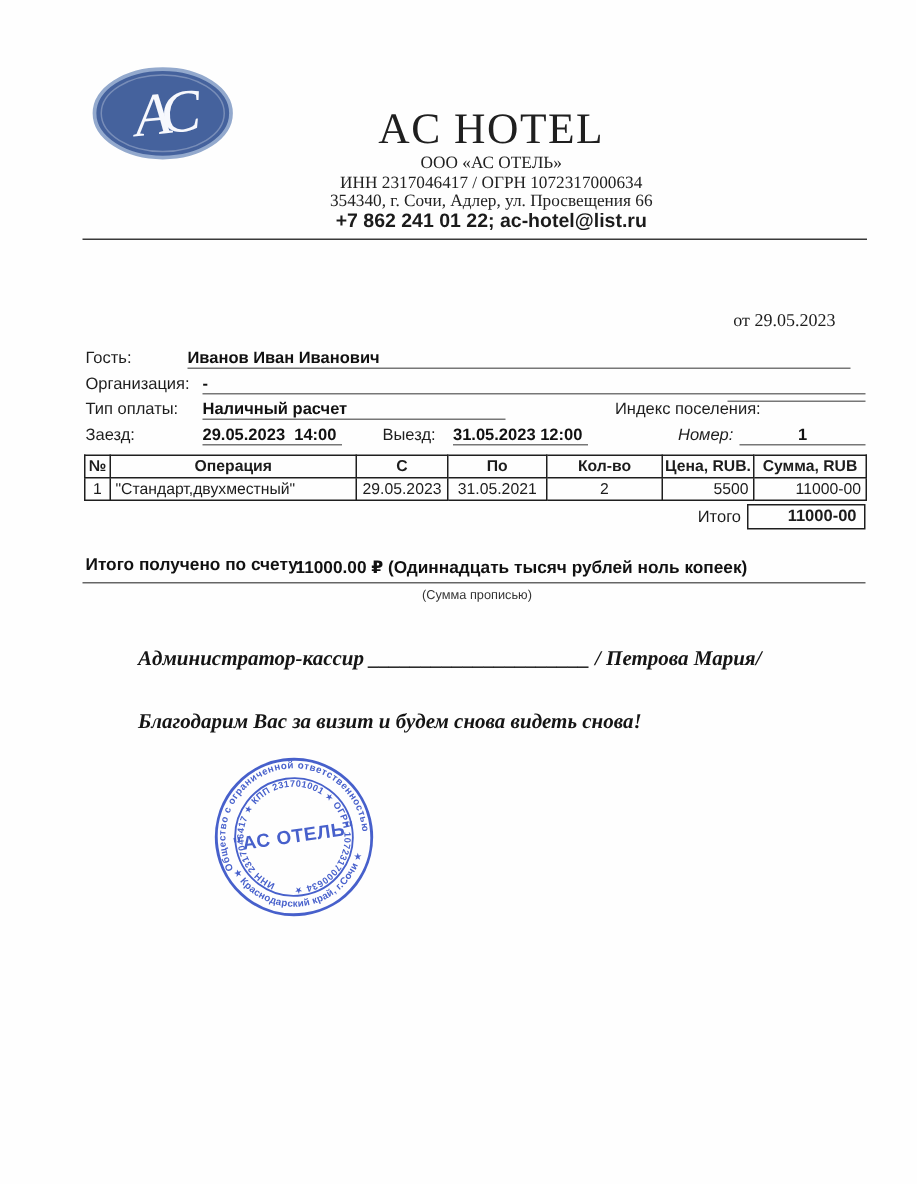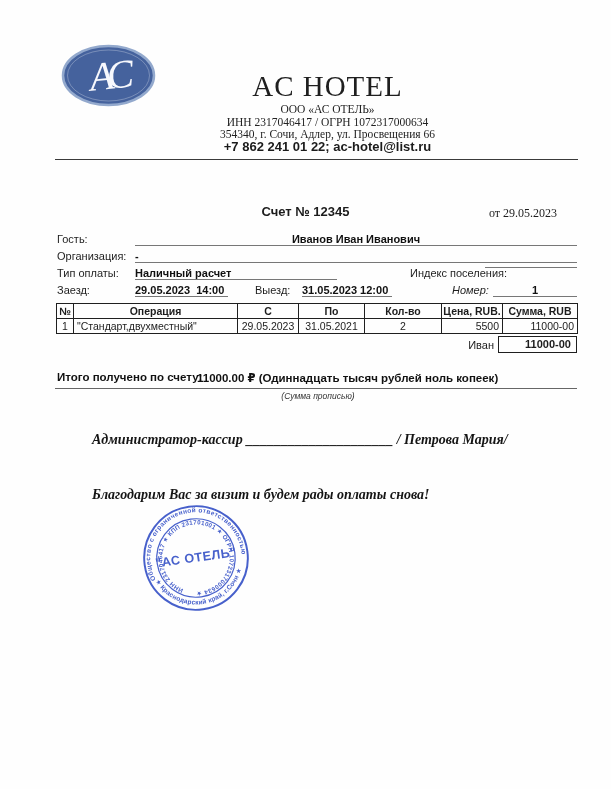--- a/index.html
+++ b/index.html
@@ -26,21 +26,21 @@
   .frow{height:15px;}
   
   table.inv{border-collapse:collapse;table-layout:fixed;font-size:10.5px;}
   table.inv td,table.inv th{border:1px solid #1f1f1f;padding:0 3px;height:14px;overflow:hidden;white-space:nowrap;}
   table.inv th{font-weight:bold;text-align:center;padding:0 1px;}
   .total-box{border:1.2px solid #1f1f1f;font-size:11px;font-weight:bold;text-align:right;padding:1px 5px 0 0;box-sizing:border-box;}
   .total-lbl{font-size:11px;text-align:right;}
   .sum-line{border-top:1px solid #666;height:0;}
   .note{font-size:8.5px;color:#333;text-align:center;}
   
-  .sig,.thanks{font-family:"Liberation Serif","DejaVu Serif",serif;font-style:italic;font-weight:bold;font-size:14px;color:#151515;white-space:pre;margin-top:13px;}
+  .sig,.thanks{font-family:"Liberation Serif","DejaVu Serif",serif;font-style:italic;font-weight:bold;font-size:14px;color:#151515;white-space:pre;}
   
   .stamp{opacity:.93;}
 </style>
 </head>
 <body>
 
 <div class="page">
 
   <svg class="abs" style="left:61px;top:44px;" width="95" height="63" viewBox="0 0 95 63">
     <ellipse cx="47.5" cy="31.5" rx="45.5" ry="29.5" fill="#45629d" stroke="#93a9cd" stroke-width="2.5"></ellipse>
@@ -48,26 +48,25 @@
     <text x="47" y="45" text-anchor="middle" fill="#f7f8fd" font-family="Liberation Serif, DejaVu Serif, serif" font-style="italic" font-size="40" letter-spacing="-7" transform="rotate(-6 47 31)">AC</text>
   </svg>
 
   <div class="abs hdr-center hotel-name">AC HOTEL</div>
   <div class="abs hdr-center hdr-small" style="top:103px;">ООО «АС ОТЕЛЬ»</div>
   <div class="abs hdr-center hdr-small" style="top:115.5px;">ИНН 2317046417 / ОГРН 1072317000634</div>
   <div class="abs hdr-center hdr-small" style="top:127.5px;">354340, г. Сочи, Адлер, ул. Просвещения 66</div>
   <div class="abs hdr-center hdr-contacts" style="top:139px;">+7 862 241 01 22; ac-hotel@list.ru</div>
   <div class="abs top-rule"></div>
 
-  <div class="abs inv-title">Счет № 12345</div>
   <div class="abs inv-date">от 29.05.2023</div>
 
   <div class="abs frow" style="top:233px;left:57px;right:34px;">
     <span class="abs lbl" style="left:0;">Гость:</span>
-    <span class="abs val uline" style="left:78px;width:442px;text-align:center;">Иванов Иван Иванович</span>
+    <span class="abs val uline" style="left:68px;width:442px;">Иванов Иван Иванович</span>
   </div>
   <div class="abs frow" style="top:250px;left:57px;right:34px;">
     <span class="abs lbl" style="left:0;">Организация:</span>
     <span class="abs val uline" style="left:78px;width:442px;">-</span>
   </div>
   <div class="abs frow" style="top:267px;left:57px;right:34px;">
     <span class="abs lbl" style="left:0;">Тип оплаты:</span>
     <span class="abs val uline" style="left:78px;width:202px;">Наличный расчет</span>
     <span class="abs lbl" style="left:321px;padding-left:32px;">Индекс поселения:</span>
     <span class="abs val uline" style="left:428px;width:92px;"></span>
@@ -106,33 +105,33 @@
       <td>"Стандарт,двухместный"</td>
       <td style="text-align:center;">29.05.2023</td>
       <td style="text-align:center;">31.05.2021</td>
       <td style="text-align:center;">2</td>
       <td style="text-align:right;">5500</td>
       <td style="text-align:right;">11000-00</td>
     </tr>
   </tbody>
     </table>
 
-  <div class="abs total-lbl" style="top:339px;left:420px;width:74px;">Иван</div>
+  <div class="abs total-lbl" style="top:339px;left:420px;width:74px;">Итого</div>
   <div class="abs total-box" style="top:336px;left:498px;width:79px;height:17px;">11000-00</div>
 
   <div class="abs val" style="top:371px;left:57px;font-size:11.5px;">Итого получено по счету:</div>
   <div class="abs val" style="top:371px;left:197px;font-size:11.5px;">11000.00 ₽ (Одиннадцать тысяч рублей ноль копеек)</div>
   <div class="abs sum-line" style="top:388px;left:55px;width:522px;"></div>
-  <div class="abs note" style="top:391px;left:238px;width:160px;font-style:italic;">(Сумма прописью)</div>
+  <div class="abs note" style="top:391px;left:238px;width:160px;">(Сумма прописью)</div>
 
   <div class="abs" style="top:430px;left:92px;">
     <span class="sig">Администратор-кассир </span><span class="sig">_____________________</span><span class="sig"> / Петрова Мария/</span>
   </div>
 
-  <div class="abs thanks" style="top:474px;left:92px;">Благодарим Вас за визит и будем рады оплаты снова!</div>
+  <div class="abs thanks" style="top:474px;left:92px;">Благодарим Вас за визит и будем снова видеть снова!</div>
 
   <svg class="abs stamp" style="left:140px;top:502px;" width="112" height="112" viewBox="0 0 120 120">
     <defs>
       <path id="arcTopOuter" d="M 14,76.8 A 49,49 0 1 1 106,76.8" fill="none"></path>
       <path id="arcBottomOuter" d="M 10.8,68.7 A 50,50 0 0 0 109.2,68.7" fill="none"></path>
       <path id="arcInner" d="M 42,91.2 A 36,36 0 1 1 78,28.8 A 36,36 0 1 1 42,91.2" fill="none"></path>
     </defs>
     <g transform="rotate(-8 60 60)" fill="#3a55c8">
       <circle cx="60" cy="60" r="55.5" fill="none" stroke="#3a55c8" stroke-width="2.1"></circle>
       <circle cx="60" cy="60" r="42" fill="none" stroke="#3a55c8" stroke-width="1.3"></circle>

